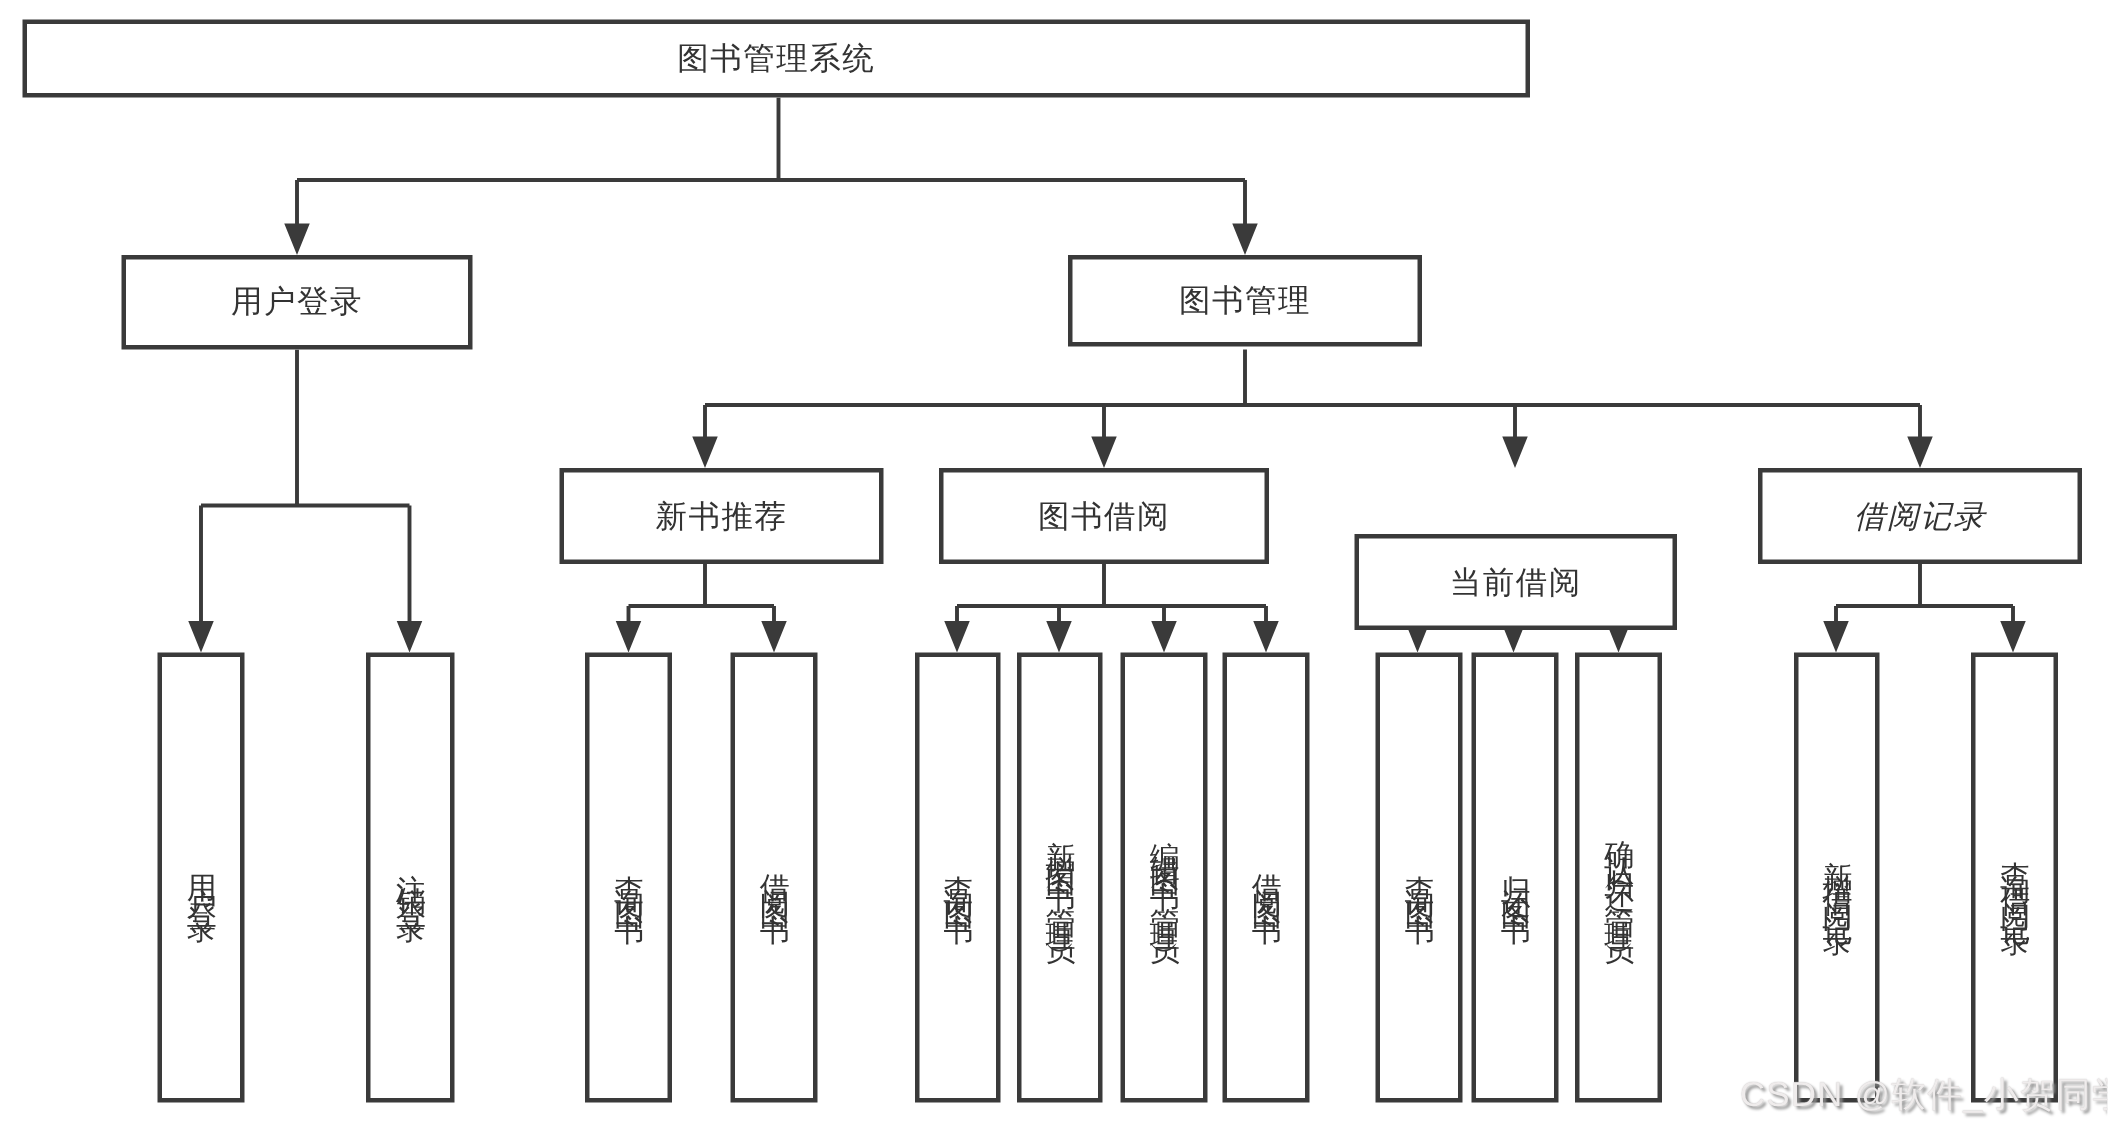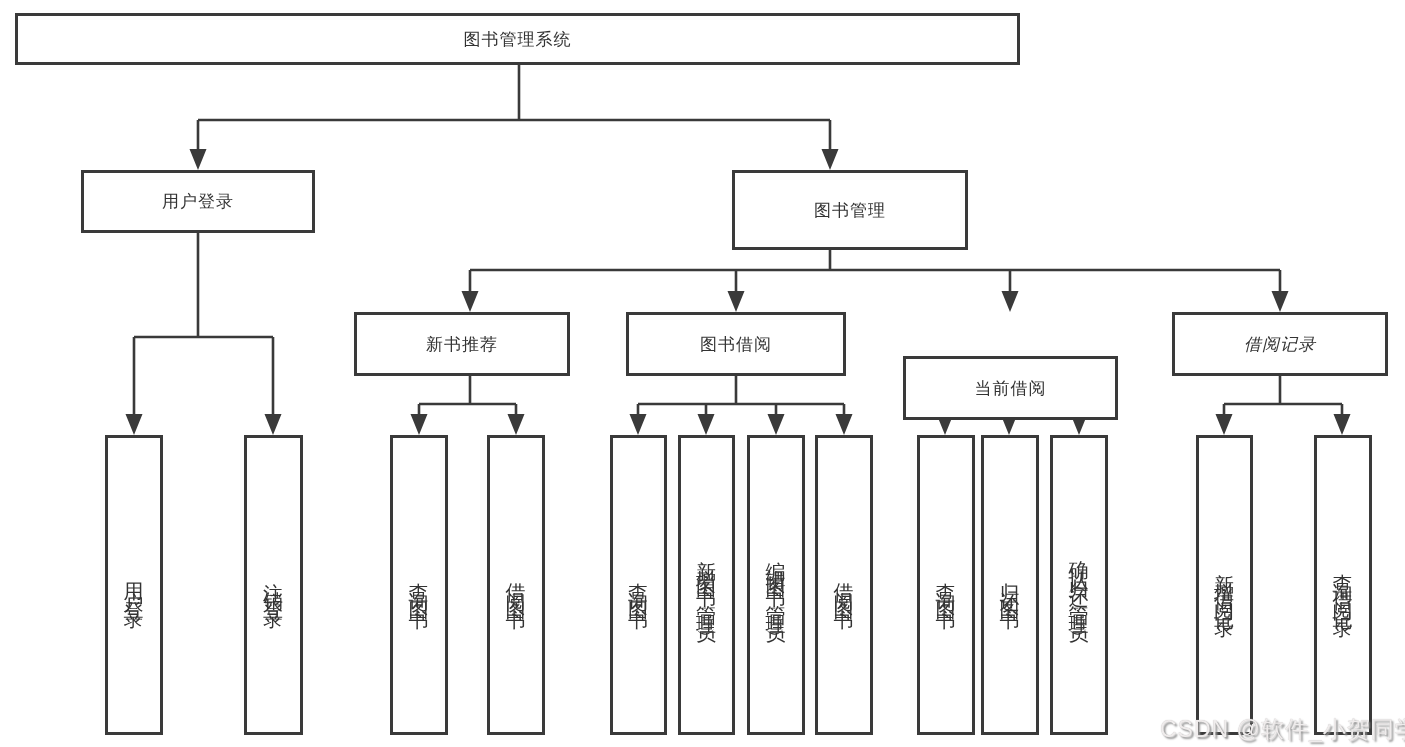--- a/index.html
+++ b/index.html
@@ -14,21 +14,21 @@
   .box{
     position:absolute;
     box-sizing:border-box;
     background:#ffffff;
     border:3px solid #3a3a3a;
     color:#333333;
     display:flex;
     align-items:center;
     justify-content:center;
     z-index:2;
-    font-size:17px;
+    font-size:21px;
     text-align:center;
     line-height:1;
   }
   .hbox{letter-spacing:1px;}
   .vbox{
     writing-mode:vertical-rl;
     text-orientation:mixed;
     letter-spacing:9px;
     font-size:20px;
   }
@@ -76,23 +76,23 @@
       M936.5 414 L953.5 414 L945 435 Z
       M1000.5 414 L1017.5 414 L1009 435 Z
       M1070.5 414 L1087.5 414 L1079 435 Z
       M1215.5 414 L1232.5 414 L1224 435 Z
       M1333.5 414 L1350.5 414 L1342 435 Z"></path>
   </svg>
 
   <div class="box hbox" style="left:15px;top:13px;width:1005px;height:52px;">图书管理系统</div>
 
   <div class="box hbox" style="left:81px;top:170px;width:234px;height:63px;">用户登录</div>
-  <div class="box hbox" style="left:732px;top:170px;width:236px;height:80px;">图书管理</div>
+  <div class="box hbox" style="left:712px;top:170px;width:236px;height:61px;">图书管理</div>
 
-  <div class="box hbox" style="left:354px;top:312px;width:216px;height:64px;text-align:right;">新书推荐</div>
+  <div class="box hbox" style="left:373px;top:312px;width:216px;height:64px;text-align:right;">新书推荐</div>
   <div class="box hbox" style="left:626px;top:312px;width:220px;height:64px;">图书借阅</div>
   <div class="box hbox" style="left:903px;top:312px;width:215px;height:64px;margin-top:44px;">当前借阅</div>
   <div class="box hbox" style="left:1172px;top:312px;width:216px;height:64px;font-style:italic;">借阅记录</div>
 
   <div class="box vbox" style="left:105px;top:435px;width:58px;height:300px;">用户登录</div>
   <div class="box vbox" style="left:244px;top:435px;width:59px;height:300px;">注销登录</div>
 
   <div class="box vbox" style="left:390px;top:435px;width:58px;height:300px;">查询图书</div>
   <div class="box vbox" style="left:487px;top:435px;width:58px;height:300px;">借阅图书</div>
 

